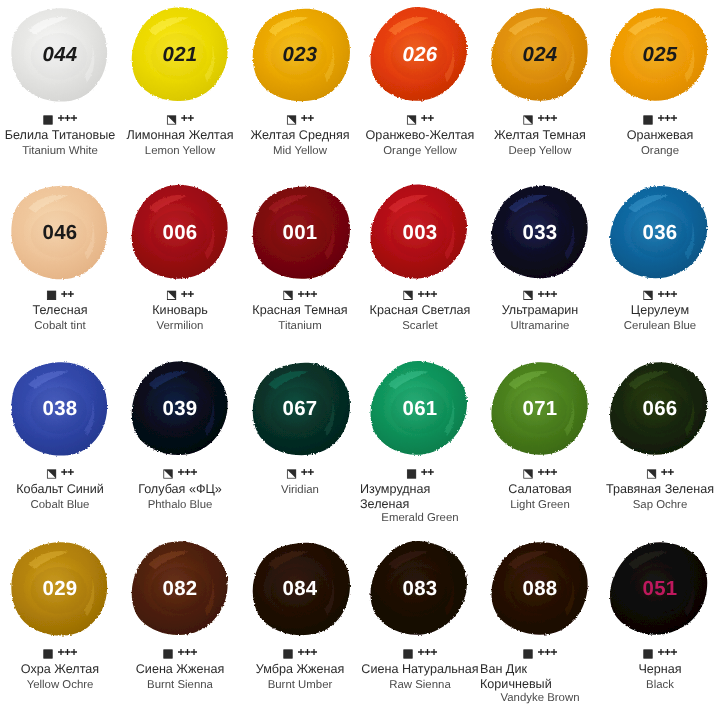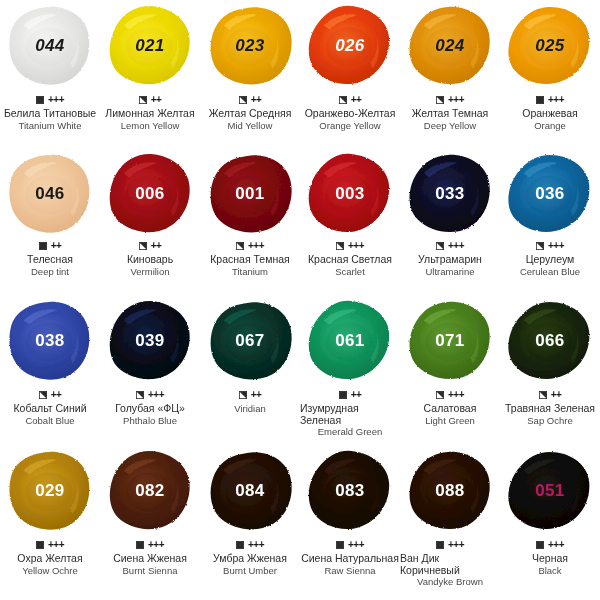--- a/index.html
+++ b/index.html
@@ -395,21 +395,21 @@
       <div class="meta">
         <div class="opacity-row">
           <span>
             <svg viewBox="0 0 10 10" class="op-icon">
               <rect x="0.5" y="0.5" width="9" height="9" fill="#2b2b2b" stroke="#2b2b2b" stroke-width="1"></rect>
             </svg>
           </span>
           <span class="plus">++</span>
         </div>
         <div class="name-ru">Телесная</div>
-        <div class="name-en">Deep tint</div>
+        <div class="name-en">Cobalt tint</div>
       </div>
     </div>
     <div class="cell r1">
       <div class="blob-wrap">
         <div class="blob">
           <svg viewBox="0 0 90 86" preserveAspectRatio="none">
             <defs>
               <radialGradient id="g7" cx="42%" cy="36%" r="72%">
                 <stop offset="0%" stop-color="#b01018"></stop>
                 <stop offset="55%" stop-color="#9c0b12"></stop>

